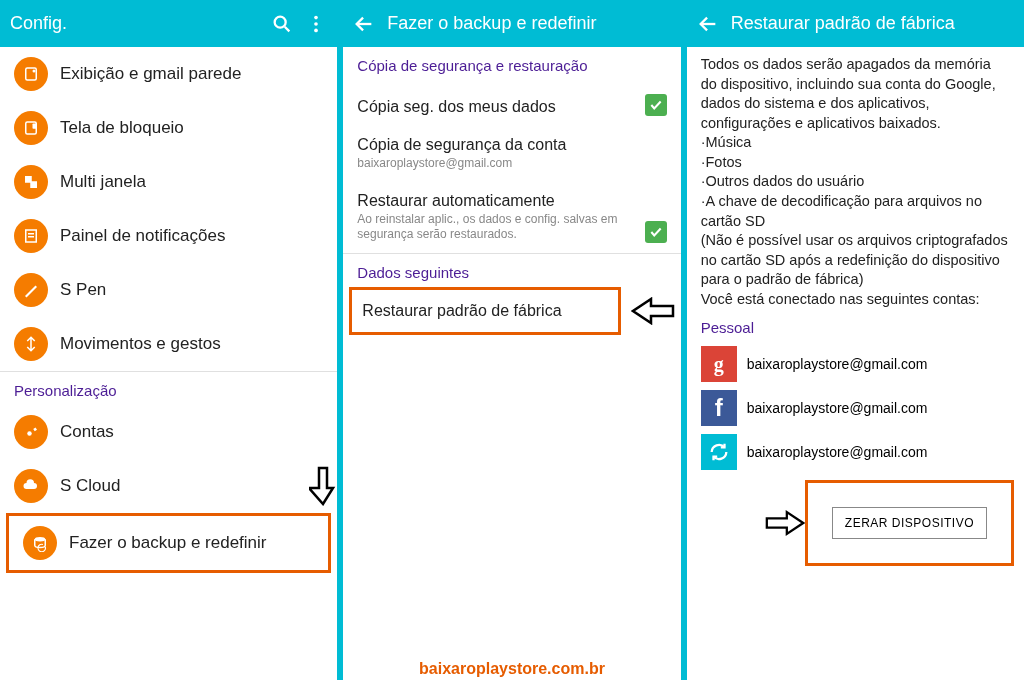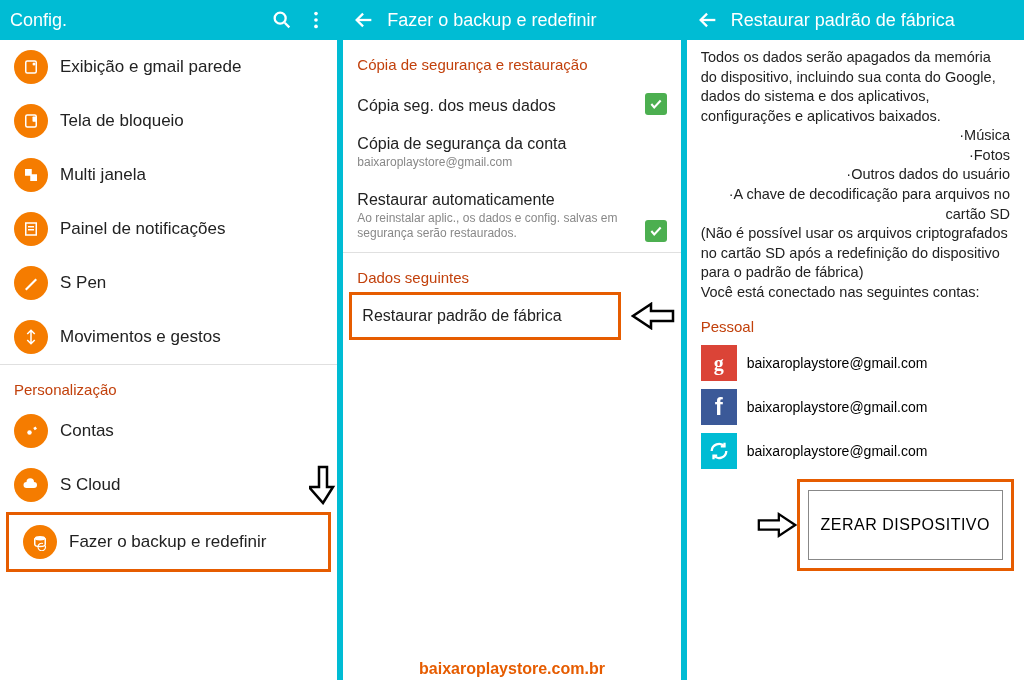--- a/index.html
+++ b/index.html
@@ -18,21 +18,21 @@
     flex: 1;
     display: flex;
     flex-direction: column;
     height: 680px;
     overflow: hidden;
     position: relative;
   }
   .header {
     background: #00bcd4;
     color: #fff;
-    height: 40px;
+    height: 47px;
     display: flex;
     align-items: center;
     padding: 0 10px;
     font-size: 18px;
     gap: 12px;
   }
   .header .title { flex: 1; }
   .header .ico { width: 22px; height: 22px; display:flex; align-items:center; justify-content:center;}
   .content {
     flex: 1;
@@ -49,24 +49,23 @@
     color: #222;
   }
   .circ-icon {
     width: 34px; height: 34px; border-radius: 50%;
     background: #f57c00;
     display:flex; align-items:center; justify-content:center;
     color:#fff; flex-shrink:0;
   }
   .circ-icon.alt { background:#f57c00; }
   .section-header {
-    color: #c2410c;
+    color: #4c1d95;
     font-size: 15px;
     padding: 10px 14px 6px;
-    margin-top: 6px;
   }
   .divider { height:1px; background:#e0e0e0; margin: 0 0; }
   .highlight-box {
     border: 3px solid #e65c00;
     margin: 0 6px;
   }
   .setting-block {
     padding: 10px 14px;
     display:flex;
     align-items:flex-end;
@@ -83,40 +82,40 @@
   .arrow {
     width: 44px; height: 28px; flex-shrink:0;
   }
   .arrow svg { width:100%; height:100%; }
   .body-text {
     font-size: 14.5px;
     color: #222;
     padding: 8px 14px 0;
     line-height: 1.35;
   }
-  .bullet-list { padding: 0 14px; font-size:14.5px; color:#222; line-height:1.35;text-align:right;}
+  .bullet-list { padding: 0 14px; font-size:14.5px; color:#222; line-height:1.35;}
   .acct-row {
     display:flex; align-items:center; gap:10px;
     padding: 4px 14px;
     font-size: 14px;
   }
   .acct-icon {
     width: 36px; height: 36px; display:flex; align-items:center; justify-content:center;
     color:#fff; font-weight:bold; flex-shrink:0;
   }
   .acct-g { background:#db4437; font-family: Georgia, serif; font-size:20px;}
   .acct-f { background:#3b5998; font-size:24px;}
   .acct-s { background:#00bcd4; }
   .reset-btn {
     border:1px solid #888;
     background:#fff;
-    padding: 25px 12px;
-    font-size: 16px;
+    padding: 8px 12px;
+    font-size: 12px;
     letter-spacing:0.5px;
-    margin: 6px;
+    margin: 22px;
     text-align:center;
     font-family: inherit;
   }
   .reset-wrap {
     display:flex; align-items:center; justify-content:flex-end;
     padding: 6px 10px 0;
   }
   .reset-highlight {
     border: 3px solid #e65c00;
     padding:2px;

